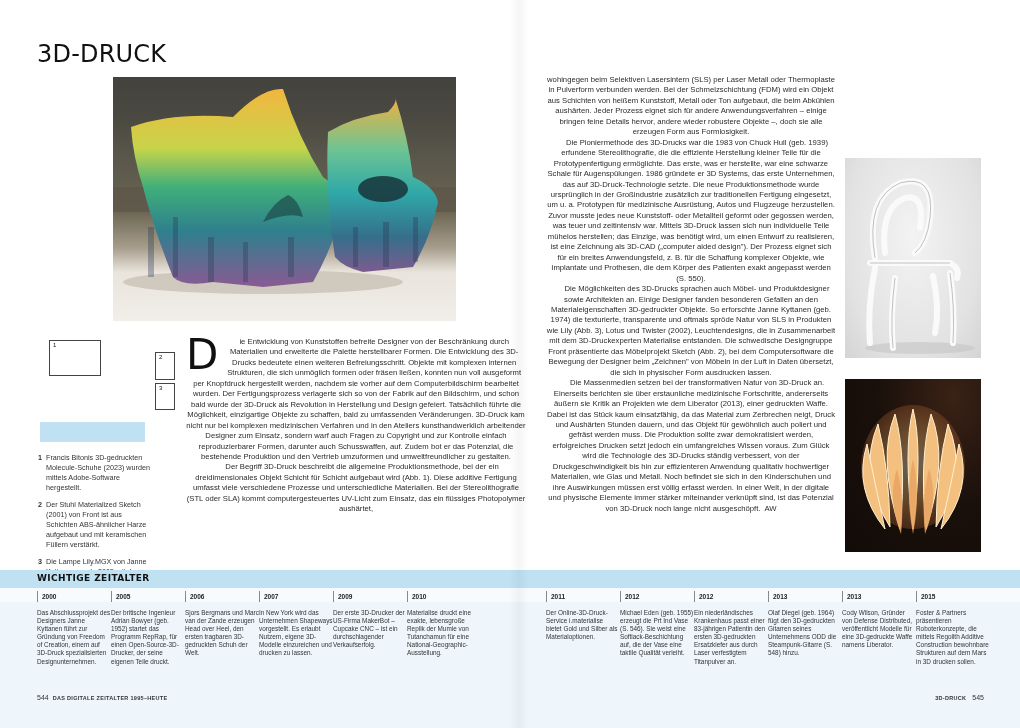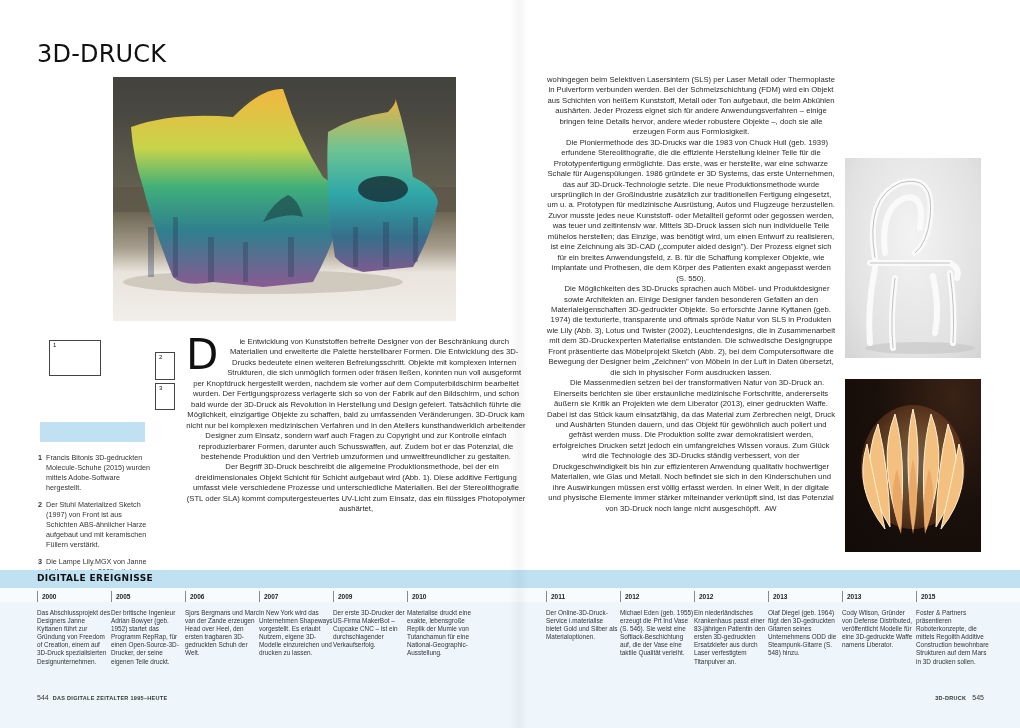--- a/index.html
+++ b/index.html
@@ -140,25 +140,25 @@
 </div>
 <div class="thumb" style="left:155px; top:383px; width:20px; height:27px;">
   <span>3</span>
 </div>
 
 <div class="caption-band"></div>
 
 <div class="captions">
   <div class="cap">
     <span class="num">1</span>
-    <span>Francis Bitonis 3D-gedruckten Molecule-Schuhe (2015) wurden mittels Adobe-Software hergestellt.</span>
+    <span>Francis Bitonis 3D-gedruckten Molecule-Schuhe (2023) wurden mittels Adobe-Software hergestellt.</span>
   </div>
   <div class="cap">
     <span class="num">2</span>
-    <span>Der Stuhl Materialized Sketch (1997) von Front ist aus Schichten ABS-ähnlicher Harze aufgebaut und mit keramischen Füllern verstärkt.</span>
+    <span>Der Stuhl Materialized Sketch (2001) von Front ist aus Schichten ABS-ähnlicher Harze aufgebaut und mit keramischen Füllern verstärkt.</span>
   </div>
   <div class="cap">
     <span class="num">3</span>
     <span>Die Lampe Lily.MGX von Janne Kyttanen wurde 2005 mit dem Red Dot Design Award ausgezeichnet.</span>
   </div>
 </div>
 
 <div class="col col1">
   <span class="dropcap">D</span>
   <p>ie Entwicklung von Kunststoffen befreite Designer von der Beschränkung durch Materialien und erweiterte die Palette herstellbarer Formen. Die Entwicklung des 3D-Drucks bedeutete einen weiteren Befreiungsschritt. Objekte mit komplexen internen Strukturen, die sich unmöglich formen oder fräsen ließen, konnten nun voll ausgeformt per Knopfdruck hergestellt werden, nachdem sie vorher auf dem Computerbildschirm bearbeitet wurden. Der Fertigungsprozess verlagerte sich so von der Fabrik auf den Bildschirm, und schon bald wurde der 3D-Druck als Revolution in Herstellung und Design gefeiert. Tatsächlich führte die Möglichkeit, einzigartige Objekte zu schaffen, bald zu umfassenden Veränderungen. 3D-Druck kam nicht nur bei komplexen medizinischen Verfahren und in den Ateliers kunsthandwerklich arbeitender Designer zum Einsatz, sondern warf auch Fragen zu Copyright und zur Kontrolle einfach reproduzierbarer Formen, darunter auch Schusswaffen, auf. Zudem bot er das Potenzial, die bestehende Produktion und den Vertrieb umzuformen und umweltfreundlicher zu gestalten.</p>
@@ -166,21 +166,21 @@
 </div>
 
 <div class="col col2">
   <p>wohingegen beim Selektiven Lasersintern (SLS) per Laser Metall oder Thermoplaste in Pulverform verbunden werden. Bei der Schmelzschichtung (FDM) wird ein Objekt aus Schichten von heißem Kunststoff, Metall oder Ton aufgebaut, die beim Abkühlen aushärten. Jeder Prozess eignet sich für andere Anwendungsverfahren – einige bringen feine Details hervor, andere wieder robustere Objekte –, doch sie alle erzeugen Form aus Formlosigkeit.</p>
   <p class="indent">Die Pioniermethode des 3D-Drucks war die 1983 von Chuck Hull (geb. 1939) erfundene Stereolithografie, die die effiziente Herstellung kleiner Teile für die Prototypenfertigung ermöglichte. Das erste, was er herstellte, war eine schwarze Schale für Augenspülungen. 1986 gründete er 3D Systems, das erste Unternehmen, das auf 3D-Druck-Technologie setzte. Die neue Produktionsmethode wurde ursprünglich in der Großindustrie zusätzlich zur traditionellen Fertigung eingesetzt, um u. a. Prototypen für medizinische Ausrüstung, Autos und Flugzeuge herzustellen. Zuvor musste jedes neue Kunststoff- oder Metallteil geformt oder gegossen werden, was teuer und zeitintensiv war. Mittels 3D-Druck lassen sich nun individuelle Teile mühelos herstellen; das Einzige, was benötigt wird, um einen Entwurf zu realisieren, ist eine Zeichnung als 3D-CAD („computer aided design"). Der Prozess eignet sich für ein breites Anwendungsfeld, z. B. für die Schaffung komplexer Objekte, wie Implantate und Prothesen, die dem Körper des Patienten exakt angepasst werden (S. 550).</p>
   <p class="indent">Die Möglichkeiten des 3D-Drucks sprachen auch Möbel- und Produktdesigner sowie Architekten an. Einige Designer fanden besonderen Gefallen an den Materialeigenschaften 3D-gedruckter Objekte. So erforschte Janne Kyttanen (geb. 1974) die texturierte, transparente und oftmals spröde Natur von SLS in Produkten wie Lily (Abb. 3), Lotus und Twister (2002), Leuchtendesigns, die in Zusammenarbeit mit dem 3D-Druckexperten Materialise entstanden. Die schwedische Designgruppe Front präsentierte das Möbelprojekt Sketch (Abb. 2), bei dem Computersoftware die Bewegung der Designer beim „Zeichnen" von Möbeln in der Luft in Daten übersetzt, die sich in physischer Form ausdrucken lassen.</p>
   <p class="indent"><span>Die Massenmedien setzen bei der transformativen Natur von 3D-Druck an. Einerseits berichten sie über erstaunliche medizinische Fortschritte, andererseits äußern sie Kritik an Projekten wie dem Liberator (2013), einer gedruckten Waffe. Dabei ist das Stück kaum einsatzfähig, da das Material zum Zerbrechen neigt, Druck und Aushärten Stunden dauern, und das Objekt für gewöhnlich auch poliert und gefräst werden muss. Die Produktion sollte zwar demokratisiert werden, erfolgreiches Drucken setzt jedoch ein umfangreiches Wissen voraus. Zum Glück wird die Technologie des 3D-Drucks ständig verbessert, von der Druckgeschwindigkeit bis hin zur effizienteren Anwendung qualitativ hochwertiger Materialien, wie Glas und Metall. Noch befindet sie sich in den Kinderschuhen und ihre Auswirkungen müssen erst völlig erfasst werden. In einer Welt, in der digitale und physische Elemente immer stärker miteinander verknüpft sind, ist das Potenzial von 3D-Druck noch lange nicht ausgeschöpft.</span><span class="sig">AW</span></p>
 </div>
 
 <div class="timeline-band"></div>
-<div class="timeline-title">DIGITALE EREIGNISSE</div>
+<div class="timeline-title">WICHTIGE ZEITALTER</div>
 <div class="tl-yearrow"></div>
 
 <div class="tl-item" style="left:37px;">
   <div class="tl-year">2000</div>
   <div class="tl-text">Das Abschlussprojekt des Designers Janne Kyttanen führt zur Gründung von Freedom of Creation, einem auf 3D-Druck spezialisierten Designunternehmen.</div>
 </div>
 <div class="tl-item" style="left:111px;">
   <div class="tl-year">2005</div>
   <div class="tl-text">Der britische Ingenieur Adrian Bowyer (geb. 1952) startet das Programm RepRap, für einen Open-Source-3D-Drucker, der seine eigenen Teile druckt.</div>
 </div>

